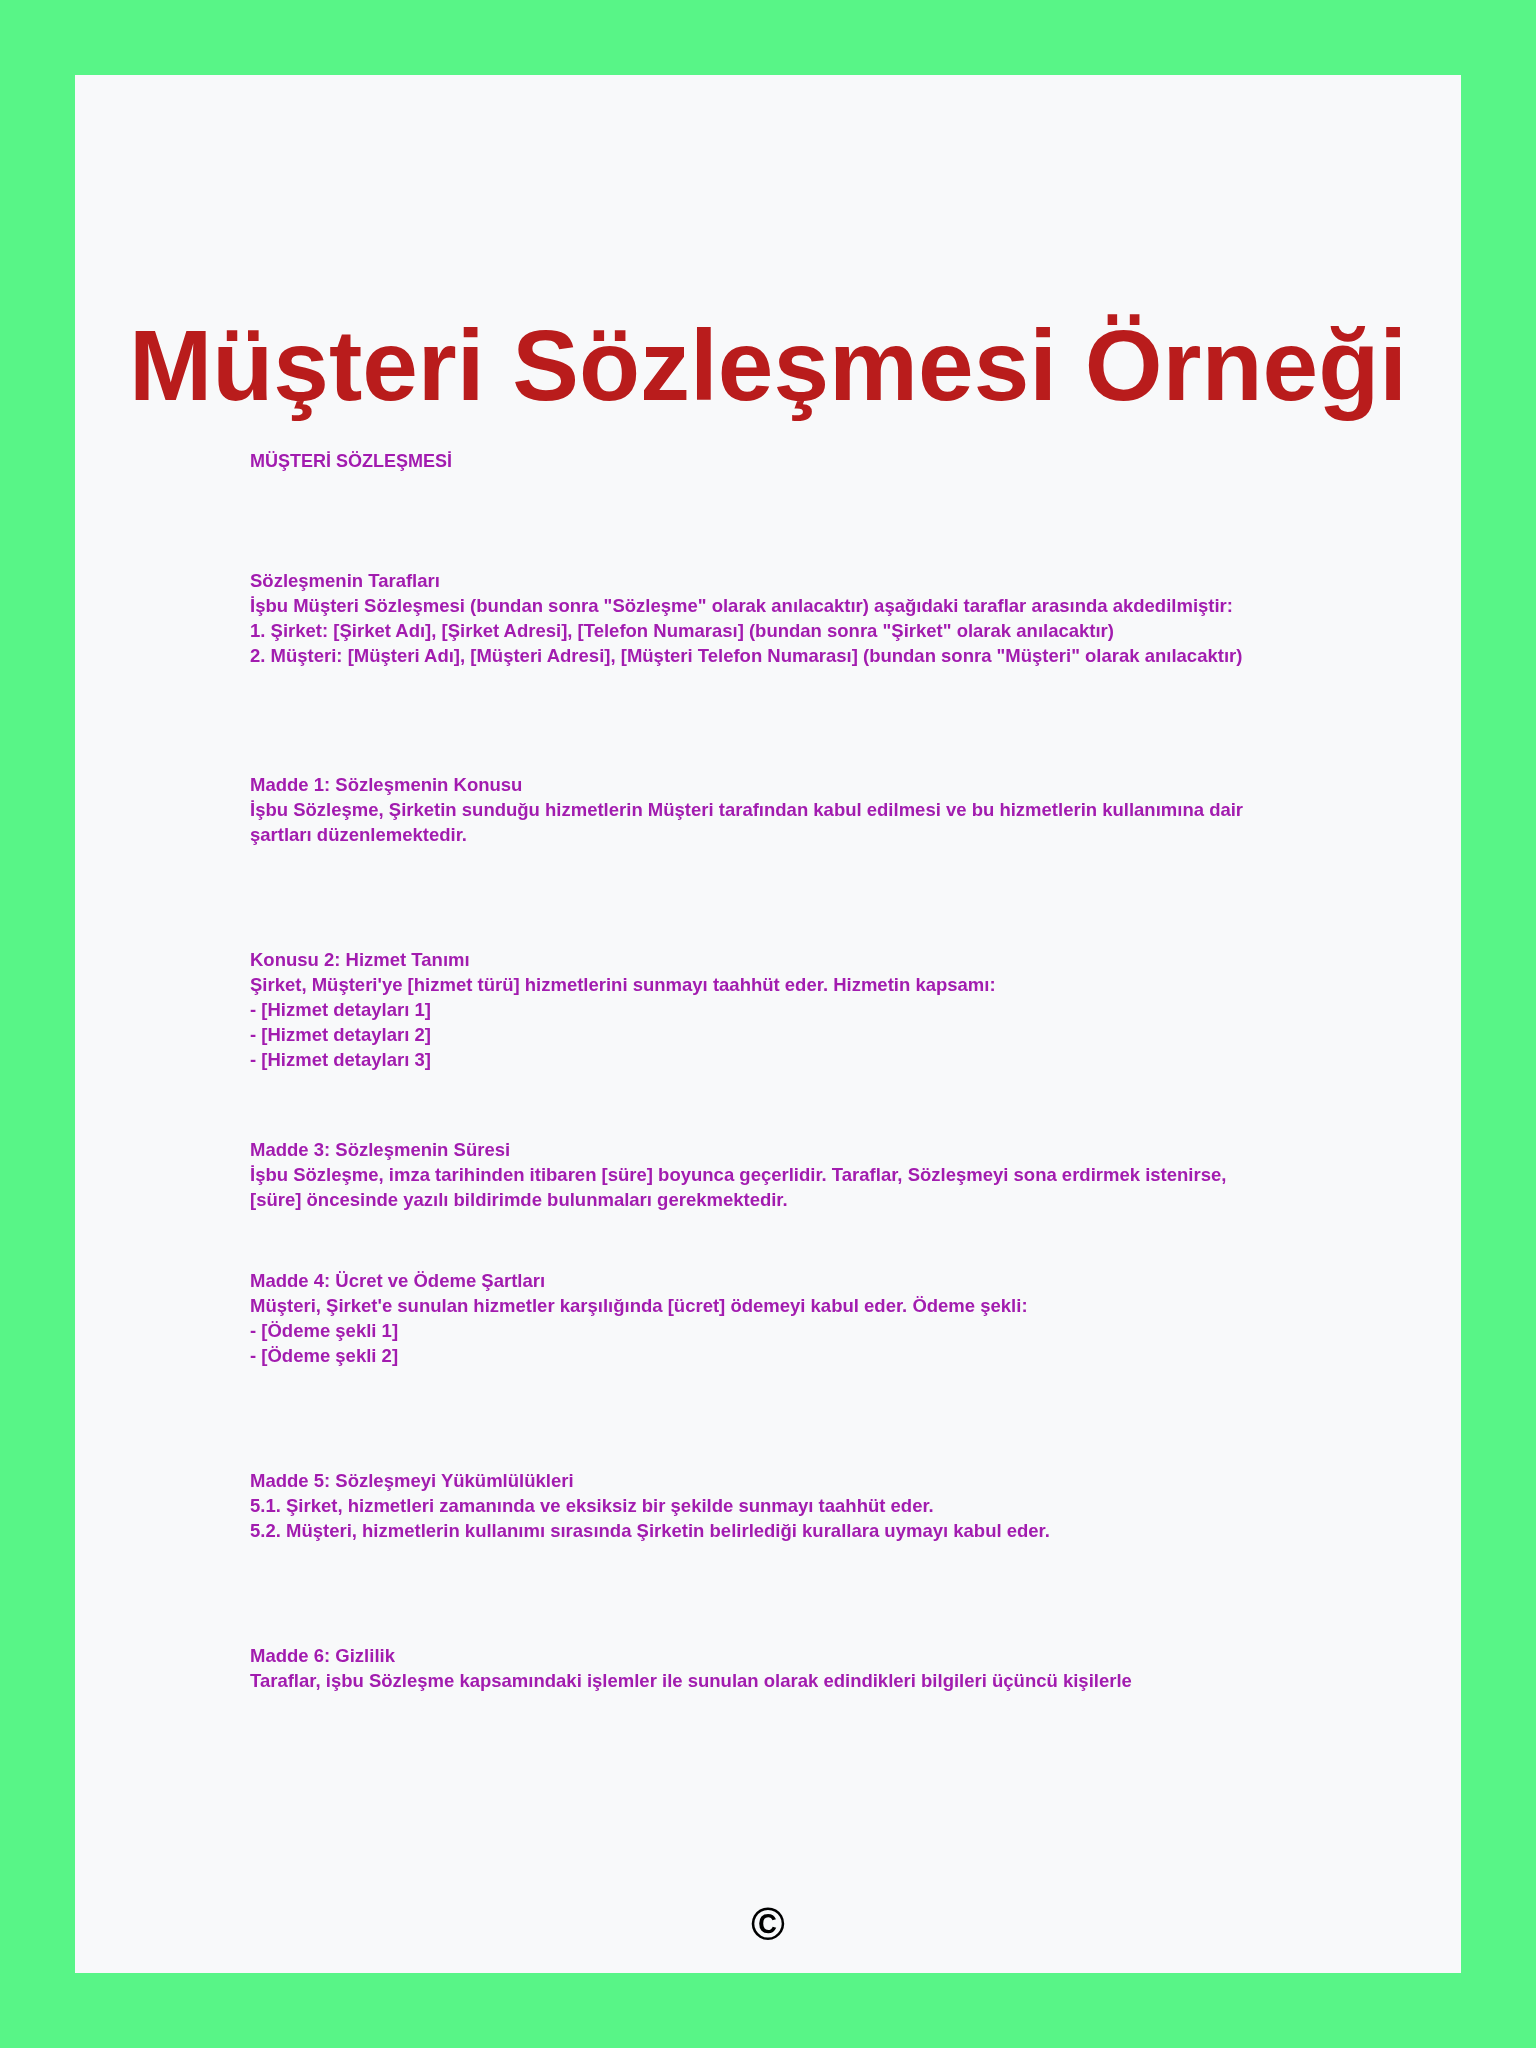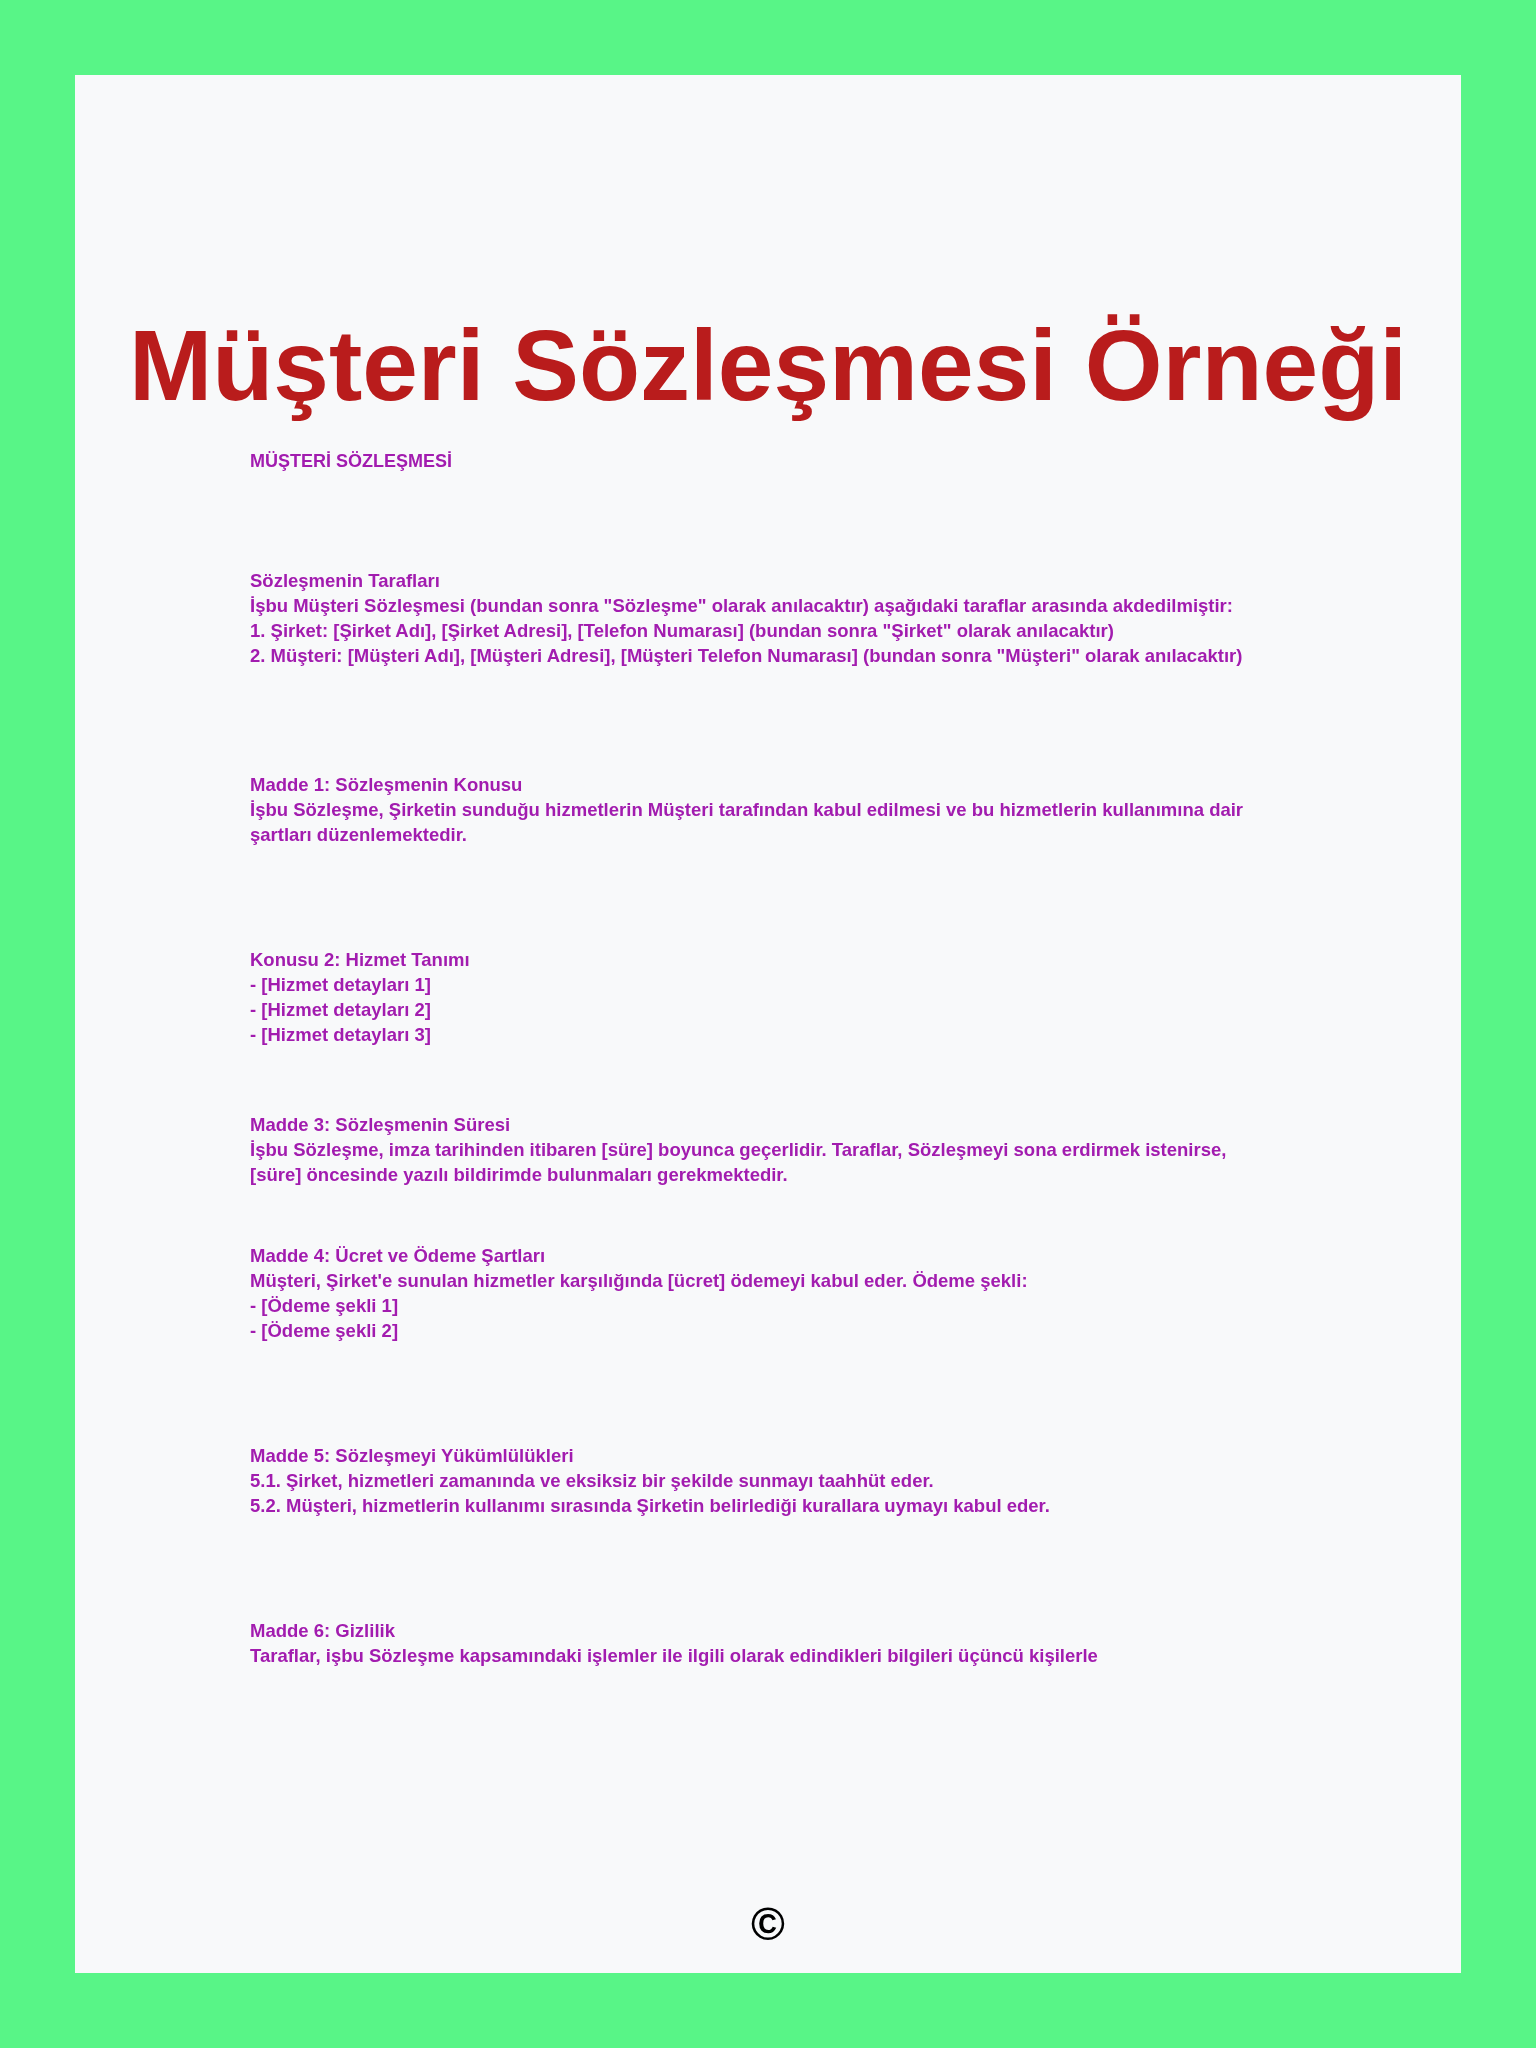--- a/index.html
+++ b/index.html
@@ -63,20 +63,21 @@
       <p>2. Müşteri: [Müşteri Adı], [Müşteri Adresi], [Müşteri Telefon Numarası] (bundan sonra "Müşteri" olarak anılacaktır)</p>
     </div>
 
     <div class="section" style="margin-top:104px">
       <p>Madde 1: Sözleşmenin Konusu</p>
       <p>İşbu Sözleşme, Şirketin sunduğu hizmetlerin Müşteri tarafından kabul edilmesi ve bu hizmetlerin kullanımına dair şartları düzenlemektedir.</p>
     </div>
 
     <div class="section" style="margin-top:100px">
       <p>Konusu 2: Hizmet Tanımı</p>
+      <p>Şirket, Müşteri'ye [hizmet türü] hizmetlerini sunmayı taahhüt eder. Hizmetin kapsamı:</p>
       <p>- [Hizmet detayları 1]</p>
       <p>- [Hizmet detayları 2]</p>
       <p>- [Hizmet detayları 3]</p>
     </div>
 
     <div class="section" style="margin-top:65px">
       <p>Madde 3: Sözleşmenin Süresi</p>
       <p>İşbu Sözleşme, imza tarihinden itibaren [süre] boyunca geçerlidir. Taraflar, Sözleşmeyi sona erdirmek istenirse, [süre] öncesinde yazılı bildirimde bulunmaları gerekmektedir.</p>
     </div>
 
@@ -88,18 +89,18 @@
     </div>
 
     <div class="section" style="margin-top:100px">
       <p>Madde 5: Sözleşmeyi Yükümlülükleri</p>
       <p>5.1. Şirket, hizmetleri zamanında ve eksiksiz bir şekilde sunmayı taahhüt eder.</p>
       <p>5.2. Müşteri, hizmetlerin kullanımı sırasında Şirketin belirlediği kurallara uymayı kabul eder.</p>
     </div>
 
     <div class="section" style="margin-top:100px">
       <p>Madde 6: Gizlilik</p>
-      <p>Taraflar, işbu Sözleşme kapsamındaki işlemler ile ilgili olarak edindikleri bilgileri üçüncü kişilerle</p>
+      <p>Taraflar, işbu Sözleşme kapsamındaki işlemler ile sunulan olarak edindikleri bilgileri üçüncü kişilerle</p>
     </div>
   </div>
 
   <div class="copyright">©</div>
 </div>
 
 </body></html>

